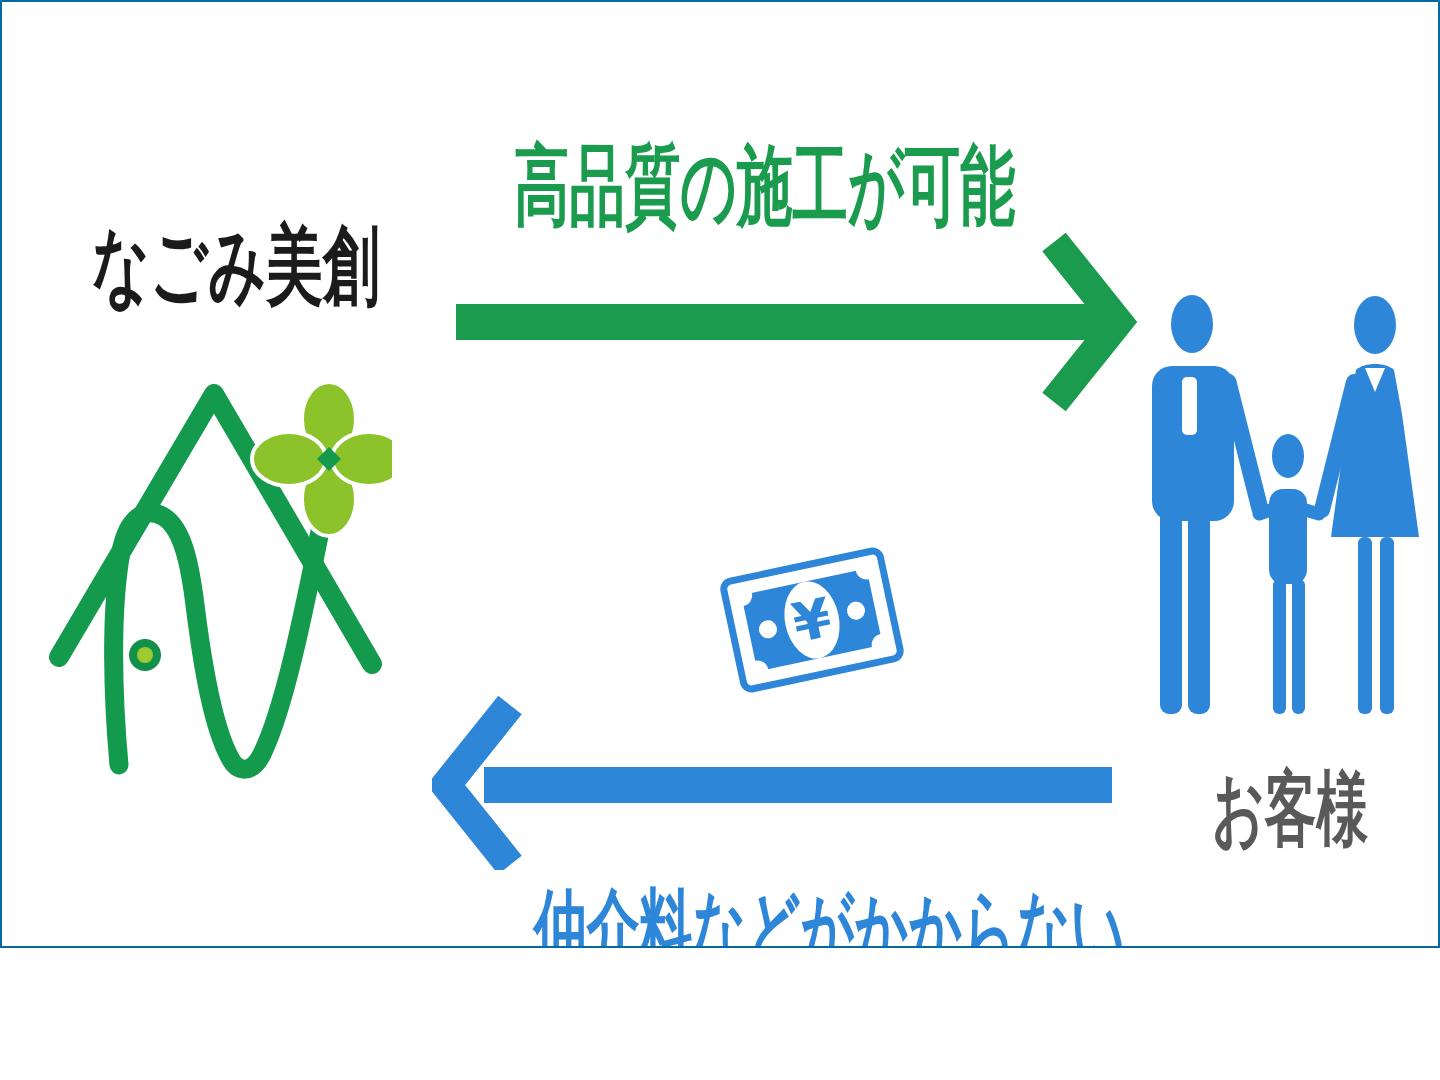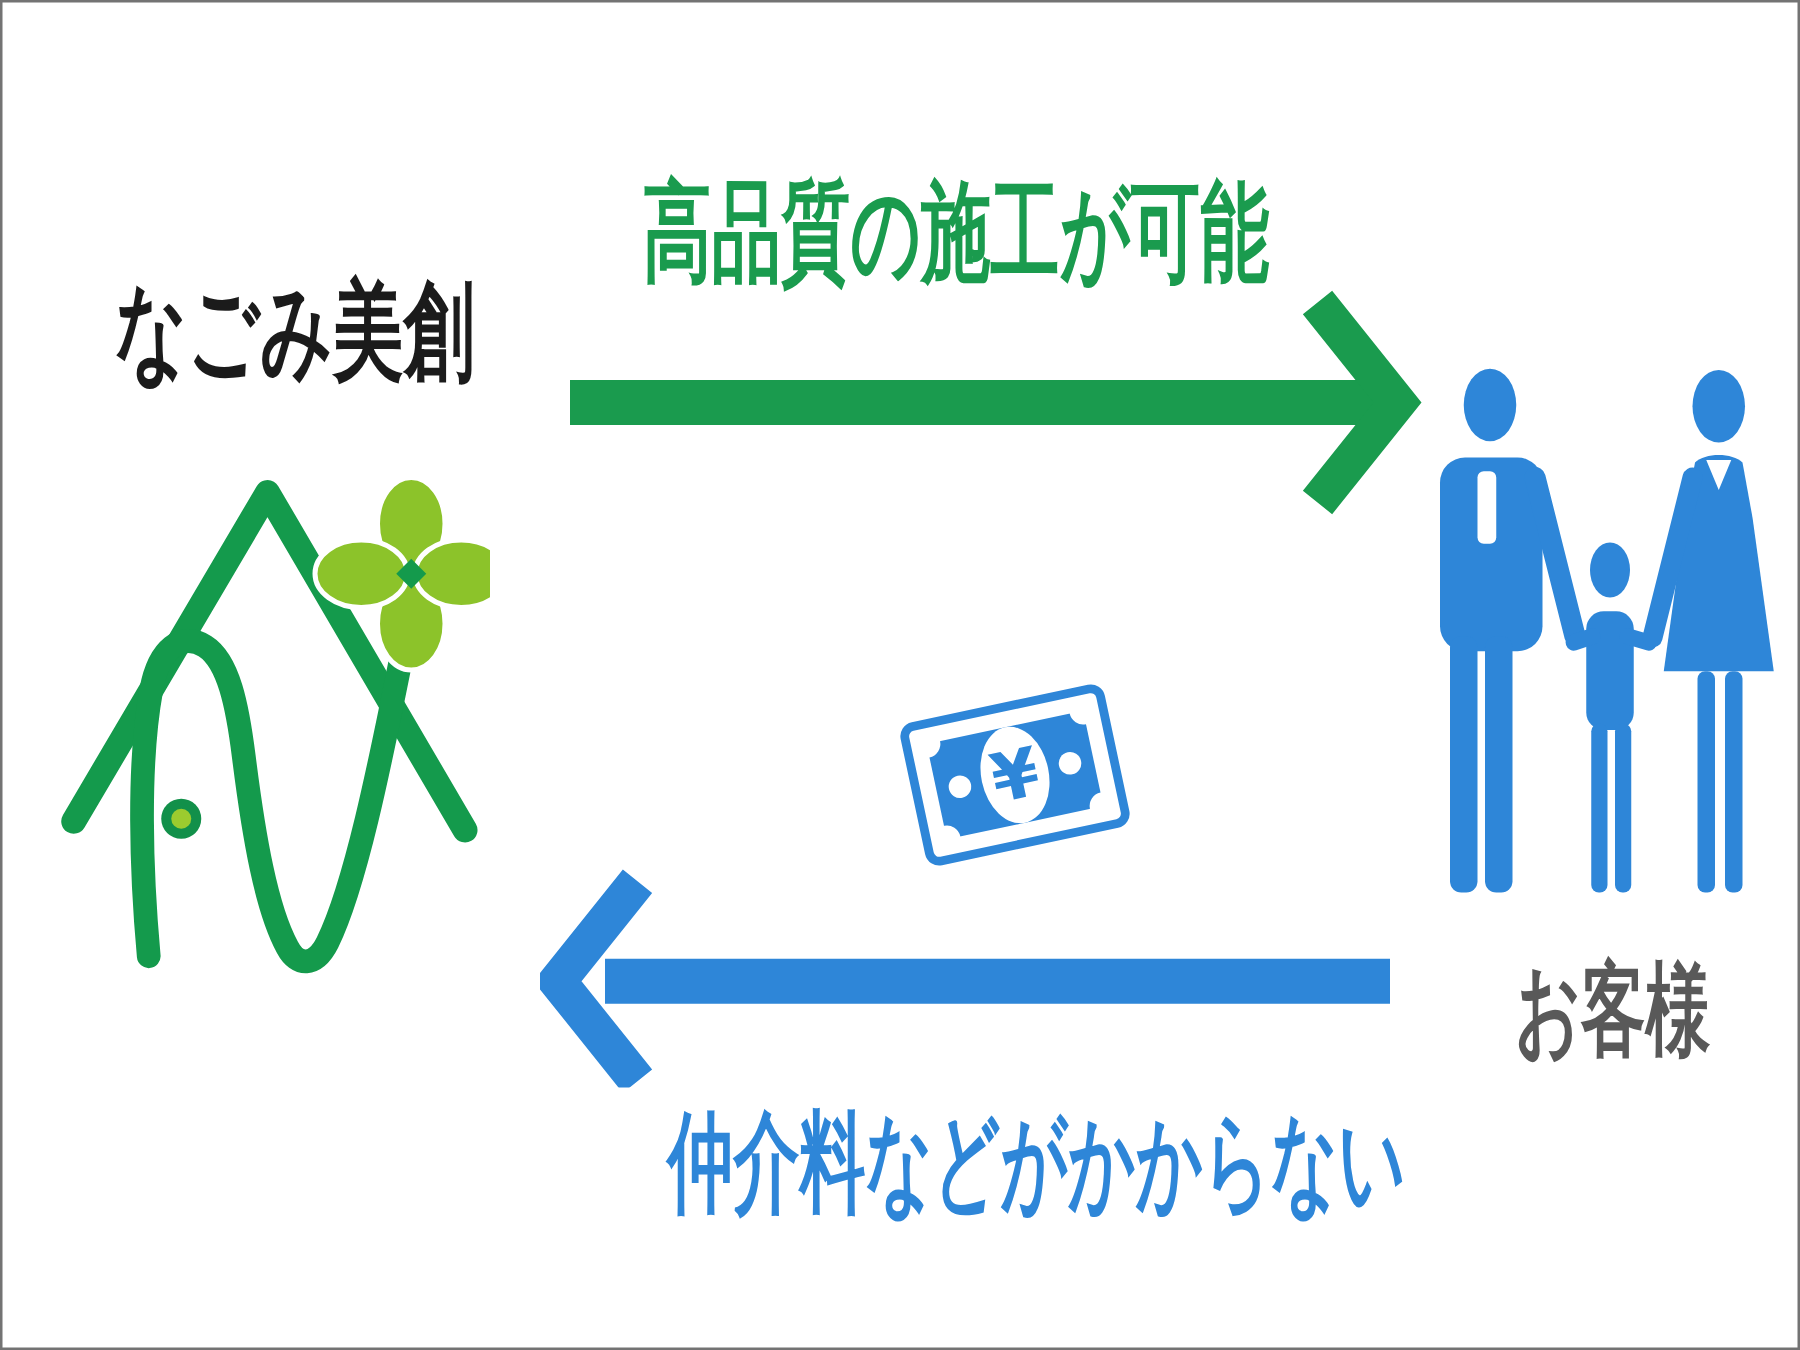--- a/index.html
+++ b/index.html
@@ -1,18 +1,18 @@
 <!DOCTYPE html>
 <html><head>
 <meta charset="utf-8">
 <style>
   html,body{margin:0;padding:0;background:#fff;}
   .stage{
-    position:relative;width:1440px;height:1080px;background:#ffffff;
-    border:2px solid #737373;box-sizing:border-box;overflow:hidden;
+    position:relative;width:1440px;height:948px;background:#ffffff;
+    border:2px solid #0369a1;box-sizing:border-box;overflow:hidden;
     font-family:"Liberation Sans", sans-serif;
   }
   .jp-text{
     position:absolute;white-space:nowrap;line-height:1;font-weight:bold;
     transform-origin:left top;letter-spacing:0;
   }
   .company-name{
     left:90px;top:220px;font-size:86px;color:#1b1b1b;transform:scaleX(0.66);
   }
   .top-flow-label{

